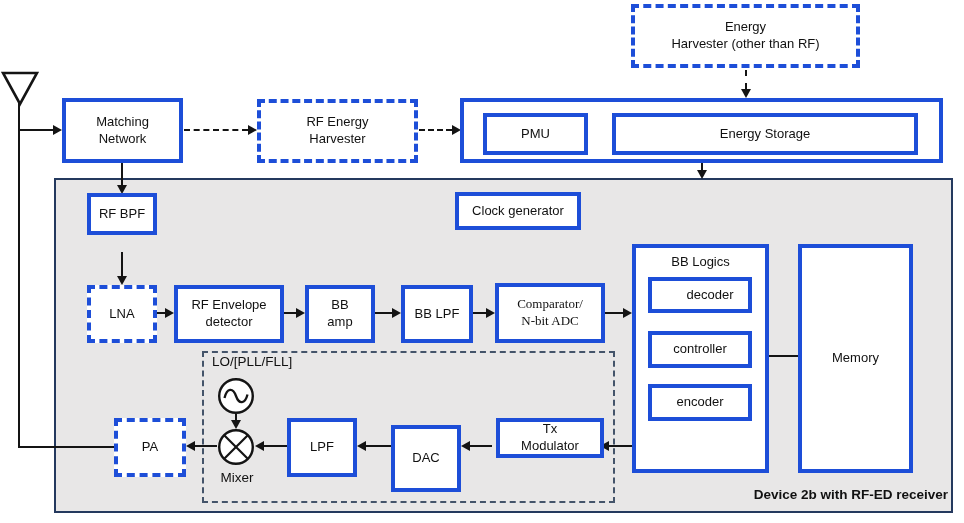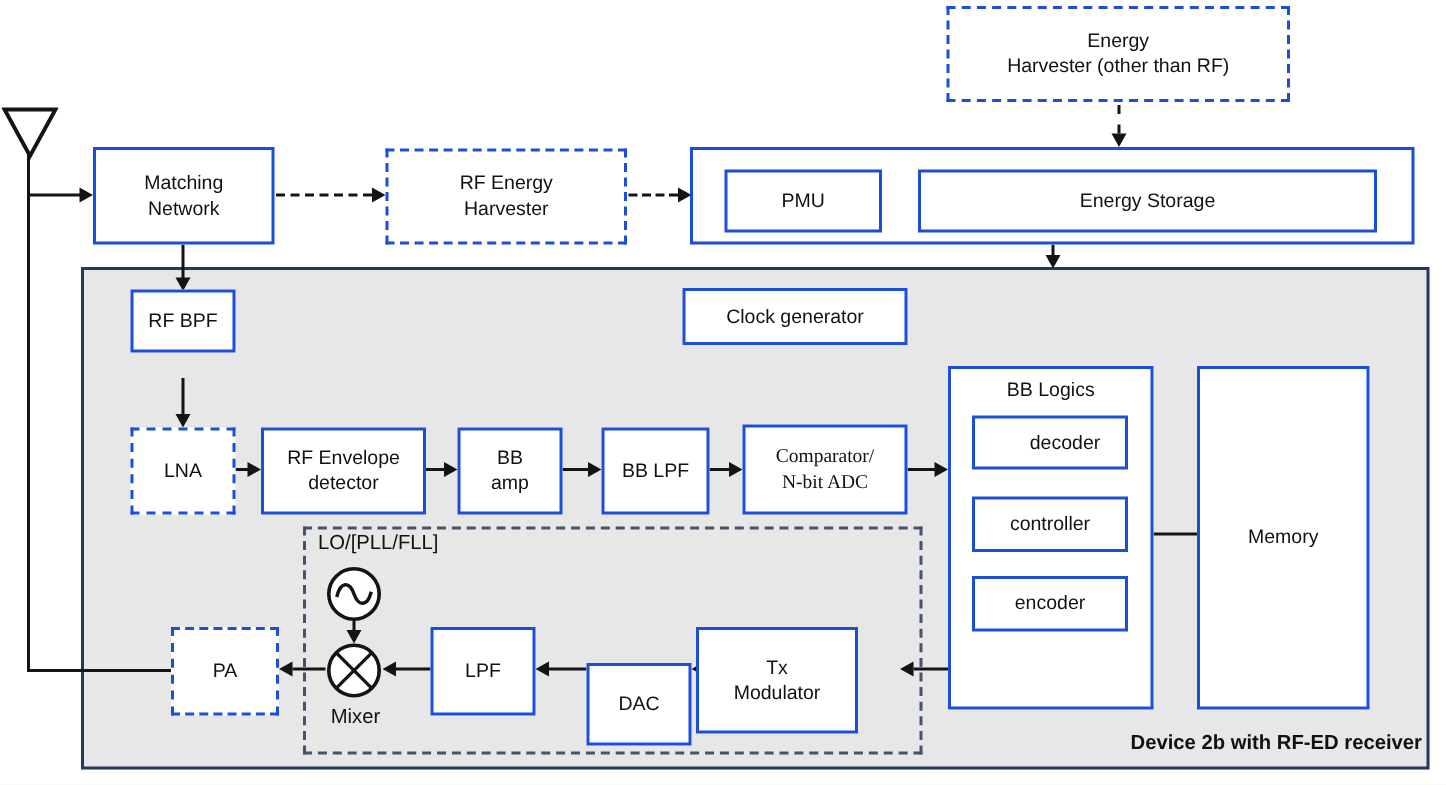--- a/index.html
+++ b/index.html
@@ -1,21 +1,21 @@
 <!DOCTYPE html>
 <html><head>
 <meta charset="utf-8">
 <style>
   html,body{margin:0;padding:0;background:#ffffff;}
   .stage{
     position:relative;width:964px;height:523px;background:#ffffff;
     font-family:"Liberation Sans",sans-serif;color:#111;overflow:hidden;
   }
   .box{
-    position:absolute;background:#ffffff;border:2px solid #1d4ed8;
+    position:absolute;background:#ffffff;border:4px solid #1d4ed8;
     display:flex;align-items:center;justify-content:center;text-align:center;
     font-size:13px;line-height:1.3;box-sizing:border-box;
   }
   .ml{white-space:pre-line;}
   .dashed{border-style:dashed;}
   .device{
     position:absolute;left:54px;top:178px;width:899px;height:335px;
     background:#e8e7e7;border:2px solid #24395e;box-sizing:border-box;
   }
   .lo-box{
@@ -115,21 +115,21 @@
 
   <div class="box ml dashed" style="left:631px;top:4px;width:229px;height:64px;">Energy
 Harvester (other than RF)</div>
 
   <div class="box" style="left:460px;top:98px;width:483px;height:65px;"></div>
   <div class="box" style="left:483px;top:113px;width:105px;height:42px;">PMU</div>
   <div class="box" style="left:612px;top:113px;width:306px;height:42px;">Energy Storage</div>
 
   <div class="box" style="left:87px;top:193px;width:70px;height:42px;">RF BPF</div>
 
-  <div class="box" style="left:455px;top:192px;width:150px;height:38px;">Clock generator</div>
+  <div class="box" style="left:455px;top:192px;width:126px;height:38px;">Clock generator</div>
 
   <div class="box dashed" style="left:87px;top:285px;width:70px;height:58px;">LNA</div>
 
   <div class="box ml" style="left:174px;top:285px;width:110px;height:58px;">RF Envelope
 detector</div>
 
   <div class="box ml" style="left:305px;top:285px;width:70px;height:58px;">BB
 amp</div>
 
   <div class="box" style="left:401px;top:285px;width:72px;height:58px;">BB LPF</div>
@@ -156,22 +156,22 @@
 
   <svg style="left:217px;top:428px;" width="38" height="38" viewBox="0 0 38 38">
     <circle cx="19" cy="19" r="16.8" fill="#ffffff" stroke="#141414" stroke-width="2.4"></circle>
     <line x1="7.2" y1="7.2" x2="30.8" y2="30.8" stroke="#141414" stroke-width="2.2"></line>
     <line x1="30.8" y1="7.2" x2="7.2" y2="30.8" stroke="#141414" stroke-width="2.2"></line>
   </svg>
   <div class="mixer-label">Mixer</div>
 
   <div class="box" style="left:287px;top:418px;width:70px;height:59px;">LPF</div>
 
-  <div class="box" style="left:391px;top:442px;width:70px;height:55px;">DAC</div>
+  <div class="box" style="left:391px;top:425px;width:70px;height:67px;">DAC</div>
 
-  <div class="box ml" style="left:464px;top:418px;width:108px;height:71px;">Tx
+  <div class="box ml" style="left:496px;top:418px;width:108px;height:40px;">Tx
 Modulator</div>
 
   <div class="box dashed" style="left:114px;top:418px;width:72px;height:59px;">PA</div>
 
   <div class="caption">Device 2b with RF-ED receiver</div>
 
 </div>
 
 </body></html>

